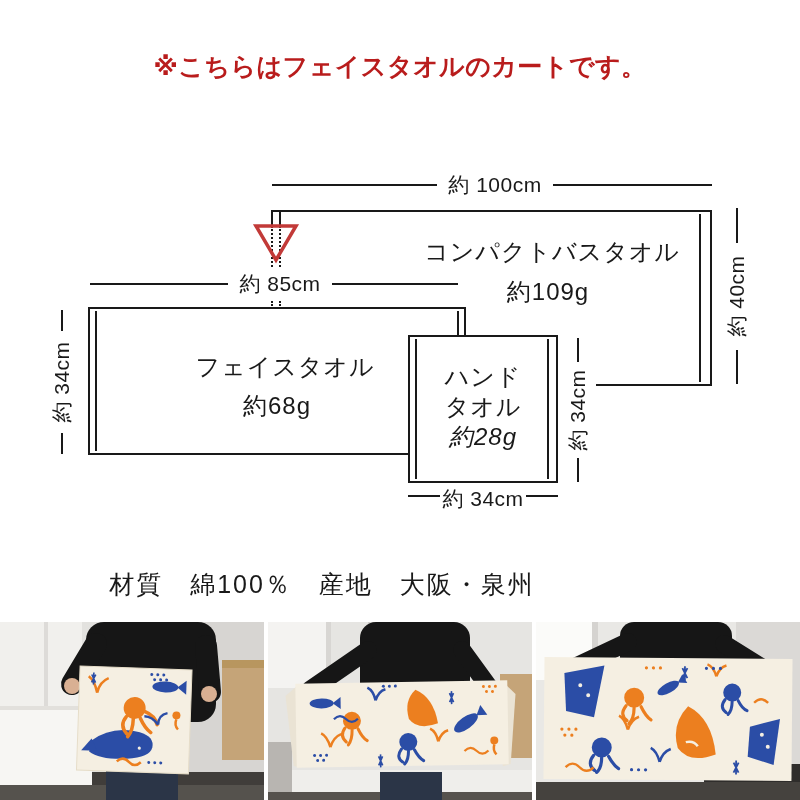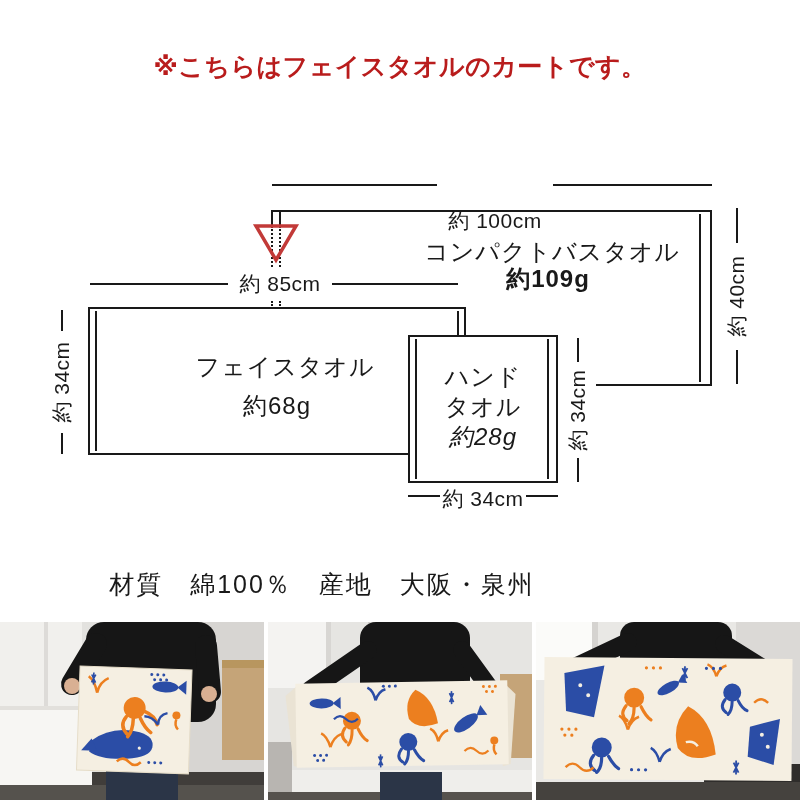--- a/index.html
+++ b/index.html
@@ -48,21 +48,21 @@
   <div class="notice">※こちらはフェイスタオルのカートです。</div>
 
   <div>
 
     <div class="trect z1" style="left:272px;top:210px;width:440px;height:176px;border-left:none;">
       <div class="hem" style="left:427px;top:2px;height:168px;"></div>
     </div>
     <div class="abs z1" style="left:271px;top:210px;width:2px;height:16px;background:#191919;"></div>
     <div class="abs z1" style="left:279px;top:212px;width:2px;height:14px;background:#191919;"></div>
     <div class="tlabel z1" style="left:552px;top:252px;">コンパクトバスタオル</div>
-    <div class="tlabel z1" style="left:548px;top:279px;font-weight:bold;">約109g</div>
+    <div class="tlabel z1" style="left:548px;top:292px;">約109g</div>
 
     <div class="trect z2" style="left:88px;top:307px;width:378px;height:148px;">
       <div class="hem" style="left:5px;top:2px;height:140px;"></div>
       <div class="hem" style="left:367px;top:2px;height:140px;"></div>
     </div>
     <div class="tlabel z2" style="left:285px;top:367px;">フェイスタオル</div>
     <div class="tlabel z2" style="left:277px;top:406px;">約68g</div>
 
     <div class="trect z3" style="left:408px;top:335px;width:150px;height:148px;">
       <div class="hem" style="left:5px;top:2px;height:140px;"></div>
@@ -72,21 +72,21 @@
     <div class="tlabel z3" style="left:483px;top:407px;">タオル</div>
     <div class="tlabel z3" style="left:483px;top:437px;font-style:italic;">約28g</div>
 
     <div class="patch z4" style="left:558px;top:378px;width:38px;height:12px;"></div>
 
     <div class="dotline z5" style="left:271px;top:226px;height:80px;"></div>
     <div class="dotline z5" style="left:279px;top:226px;height:80px;"></div>
 
     <div class="dline-h z6" style="left:272px;top:184px;width:165px;"></div>
     <div class="dline-h z6" style="left:553px;top:184px;width:159px;"></div>
-    <div class="dlabel z6" style="left:495px;top:185px;margin-top:36px;">約 100cm</div>
+    <div class="dlabel z6" style="left:495px;top:185px;">約 100cm</div>
 
     <div class="dline-h z6" style="left:90px;top:283px;width:138px;"></div>
     <div class="dline-h z6" style="left:332px;top:283px;width:126px;"></div>
     <div class="dlabel bgwhite z6" style="left:280px;top:284px;">約 85cm</div>
 
     <div class="dline-h z6" style="left:408px;top:495px;width:32px;"></div>
     <div class="dline-h z6" style="left:526px;top:495px;width:32px;"></div>
     <div class="dlabel z6" style="left:483px;top:499px;">約 34cm</div>
 
     <div class="dline-v z6" style="left:61px;top:310px;height:21px;"></div>

